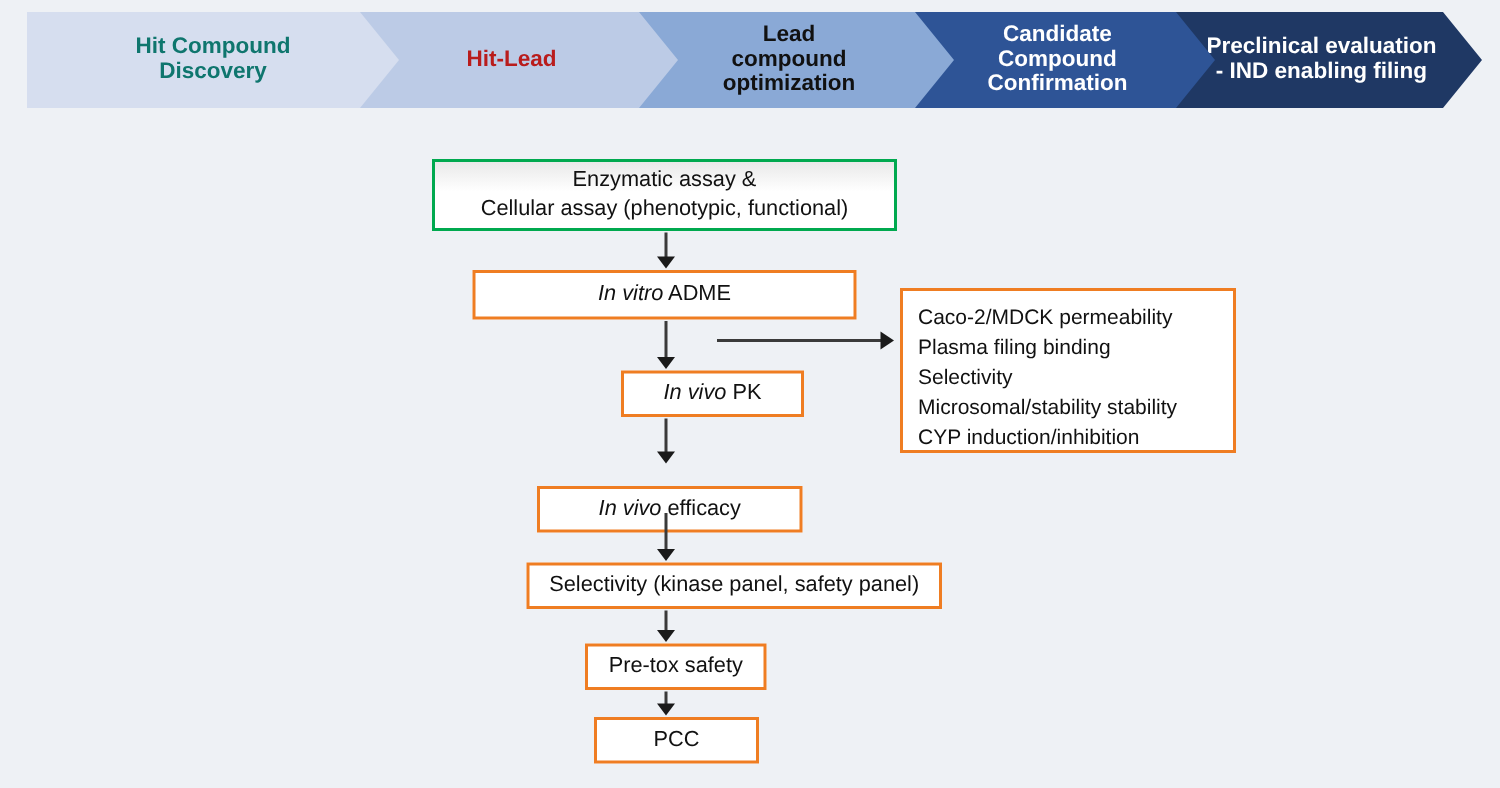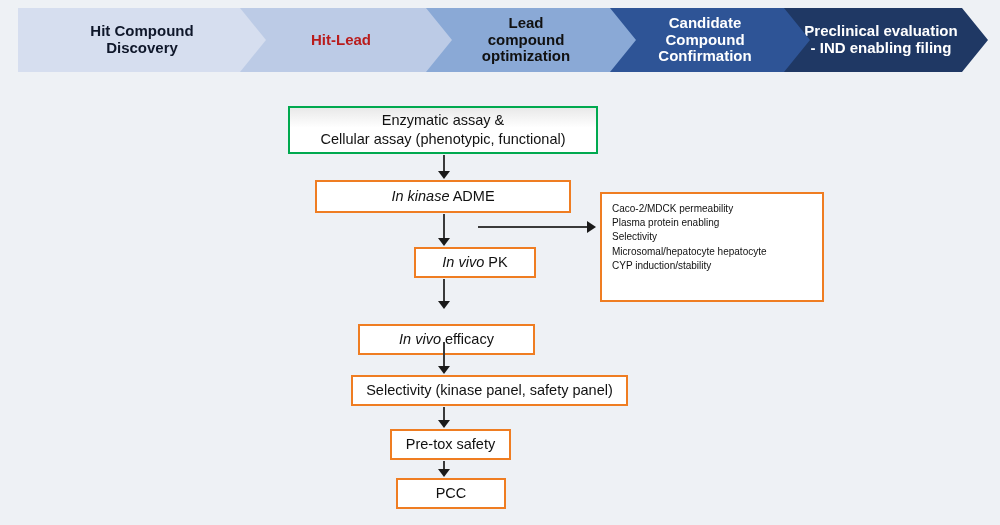--- a/index.html
+++ b/index.html
@@ -37,21 +37,21 @@
     border:2.5px solid #00a94f;
     background:linear-gradient(to bottom,#e9e9e9 0%,#ffffff 45%,#ffffff 100%);
   }
   .fbox.orange{border:2.5px solid #ef7d22;}
   .fbox.listbox{
     border:2.5px solid #ef7d22;
     justify-content:flex-start;text-align:left;
     align-items:flex-start;
     padding:8px 10px;
   }
-  .listbox .row{display:block;white-space:nowrap;font-size:10px;line-height:1.42;}
+  .listbox .row{display:block;white-space:nowrap;font-size:14px;line-height:1.42;}
   em.it{font-style:italic;}
 
   
   .v-arrow{position:absolute;width:12px;}
   .v-arrow .shaft{
     position:absolute;left:5px;top:0;width:1.6px;background:#3a3a3a;
   }
   .v-arrow .head{
     position:absolute;left:0;width:0;height:0;
     border-left:6px solid transparent;border-right:6px solid transparent;
@@ -66,21 +66,21 @@
     border-top:6px solid transparent;border-bottom:6px solid transparent;
     border-left:9px solid #1a1a1a;
   }
 </style>
 </head>
 <body>
 
 <div id="stage">
 
   <div class="chevron-band">
-      <div class="chev" style="left: 18px; width: 248px; background: rgb(214, 222, 239); color: #0f172a; z-index: 10; clip-path: polygon(0% 0%, calc(100% - 26px) 0%, 100% 50%, calc(100% - 26px) 100%, 0% 100%);">
+      <div class="chev" style="left: 18px; width: 248px; background: rgb(214, 222, 239); color: #0f766e; z-index: 10; clip-path: polygon(0% 0%, calc(100% - 26px) 0%, 100% 50%, calc(100% - 26px) 100%, 0% 100%);">
         <span class="lbl">Hit Compound<br>Discovery</span>
       </div>
       <div class="chev" style="left: 230px; width: 222px; background: rgb(188, 203, 230); color: #b91c1c; z-index: 9; clip-path: polygon(0% 0%, 26px 0%, calc(100% - 26px) 0%, 100% 50%, calc(100% - 26px) 100%, 26px 100%, 0% 100%, 26px 50%);">
         <span class="lbl">Hit-Lead</span>
       </div>
       <div class="chev" style="left: 600px; width: 210px; background: rgb(46, 84, 150); color: rgb(255, 255, 255); z-index: 7; clip-path: polygon(0% 0%, 26px 0%, calc(100% - 26px) 0%, 100% 50%, calc(100% - 26px) 100%, 26px 100%, 0% 100%, 26px 50%);">
         <span class="lbl">Candidate<br>Compound<br>Confirmation</span>
       </div>
       <div class="chev" style="left: 416px; width: 220px; background: rgb(138, 169, 214); color: rgb(17, 17, 17); z-index: 8; clip-path: polygon(0% 0%, 26px 0%, calc(100% - 26px) 0%, 100% 50%, calc(100% - 26px) 100%, 26px 100%, 0% 100%, 26px 50%);">
         <span class="lbl">Lead<br>compound<br>optimization</span>
@@ -88,44 +88,44 @@
       <div class="chev" style="left: 774px; width: 214px; background: rgb(31, 56, 100); color: rgb(255, 255, 255); z-index: 6; clip-path: polygon(0% 0%, 26px 0%, calc(100% - 26px) 0%, 100% 50%, calc(100% - 26px) 100%, 26px 100%, 0% 100%, 26px 50%);">
         <span class="lbl">Preclinical evaluation<br>- IND enabling filing</span>
       </div>
     </div>
 
   <div class="flow-layer">
       <div class="fbox green" style="left: 288px; top: 106px; width: 310px; height: 48px;">
         <span>Enzymatic assay &amp;<br>Cellular assay (phenotypic, functional)</span>
       </div>
       <div class="fbox orange" style="left: 315px; top: 180px; width: 256px; height: 33px;">
-        <span><em class="it">In kinase</em> ADME</span>
+        <span><em class="it">In vitro</em> ADME</span>
       </div>
       <div class="fbox orange" style="left: 390px; top: 247px; width: 122px; height: 31px; margin-left: 24px;">
         <span><em class="it">In vivo</em> PK</span>
       </div>
       <div class="fbox orange" style="left: 358px; top: 310px; width: 177px; height: 31px; margin-top: 14px;">
         <span><em class="it">In vivo</em> efficacy</span>
       </div>
       <div class="fbox orange" style="left: 310px; top: 375px; width: 277px; height: 31px; margin-left: 41px;">
         <span>Selectivity (kinase panel, safety panel)</span>
       </div>
       <div class="fbox orange" style="left: 390px; top: 429px; width: 121px; height: 31px;">
         <span>Pre-tox safety</span>
       </div>
       <div class="fbox orange" style="left: 396px; top: 478px; width: 110px; height: 31px;">
         <span>PCC</span>
       </div>
       <div class="fbox listbox" style="left: 600px; top: 192px; width: 224px; height: 110px;">
         <div>
           <span class="row">Caco-2/MDCK permeability</span>
-          <span class="row">Plasma protein enabling</span>
+          <span class="row">Plasma filing binding</span>
           <span class="row">Selectivity</span>
-          <span class="row">Microsomal/hepatocyte hepatocyte</span>
-          <span class="row">CYP induction/stability</span>
+          <span class="row">Microsomal/stability stability</span>
+          <span class="row">CYP induction/inhibition</span>
         </div>
       </div>
       <div class="v-arrow" style="left: 438px; top: 155px; height: 24px;">
         <div class="shaft" style="height: 17px;"></div>
         <div class="head" style="top: 16px;"></div>
       </div>
       <div class="v-arrow" style="left: 438px; top: 214px; height: 32px;">
         <div class="shaft" style="height: 25px;"></div>
         <div class="head" style="top: 24px;"></div>
       </div>

